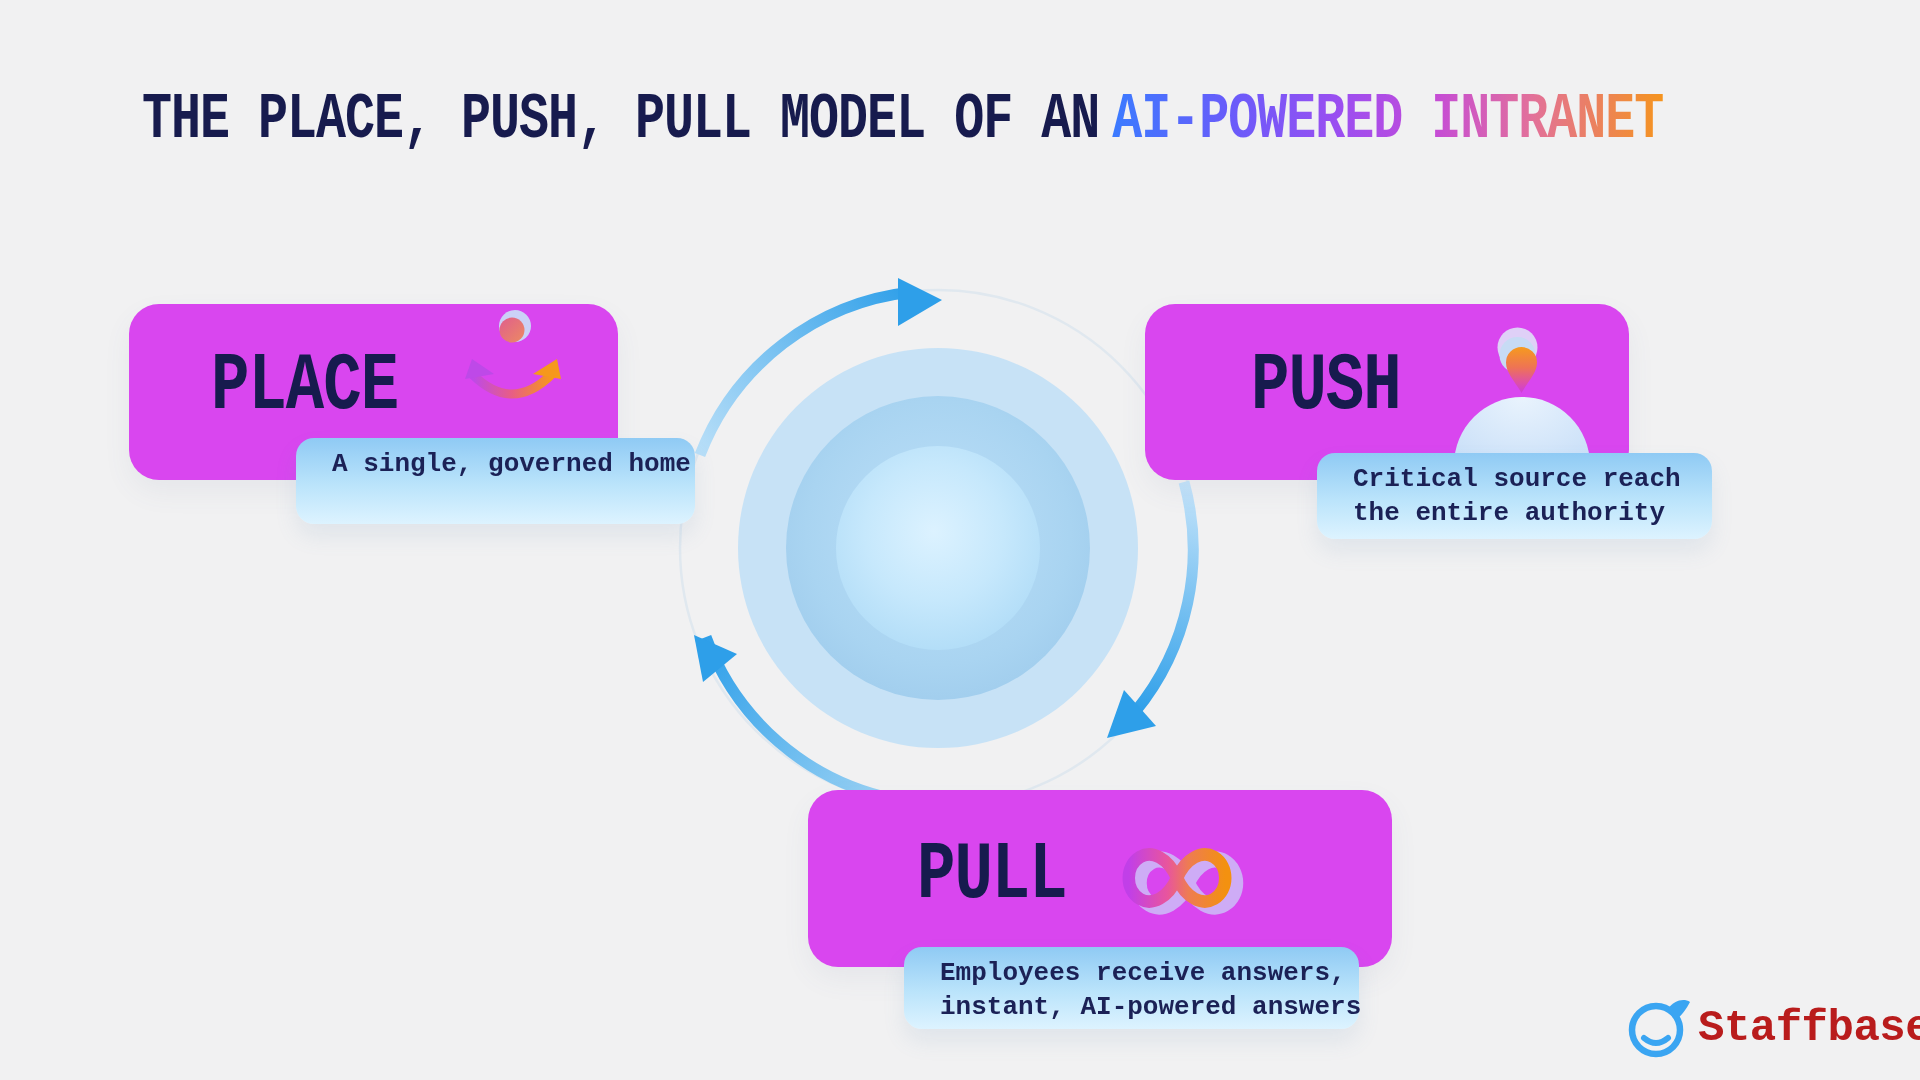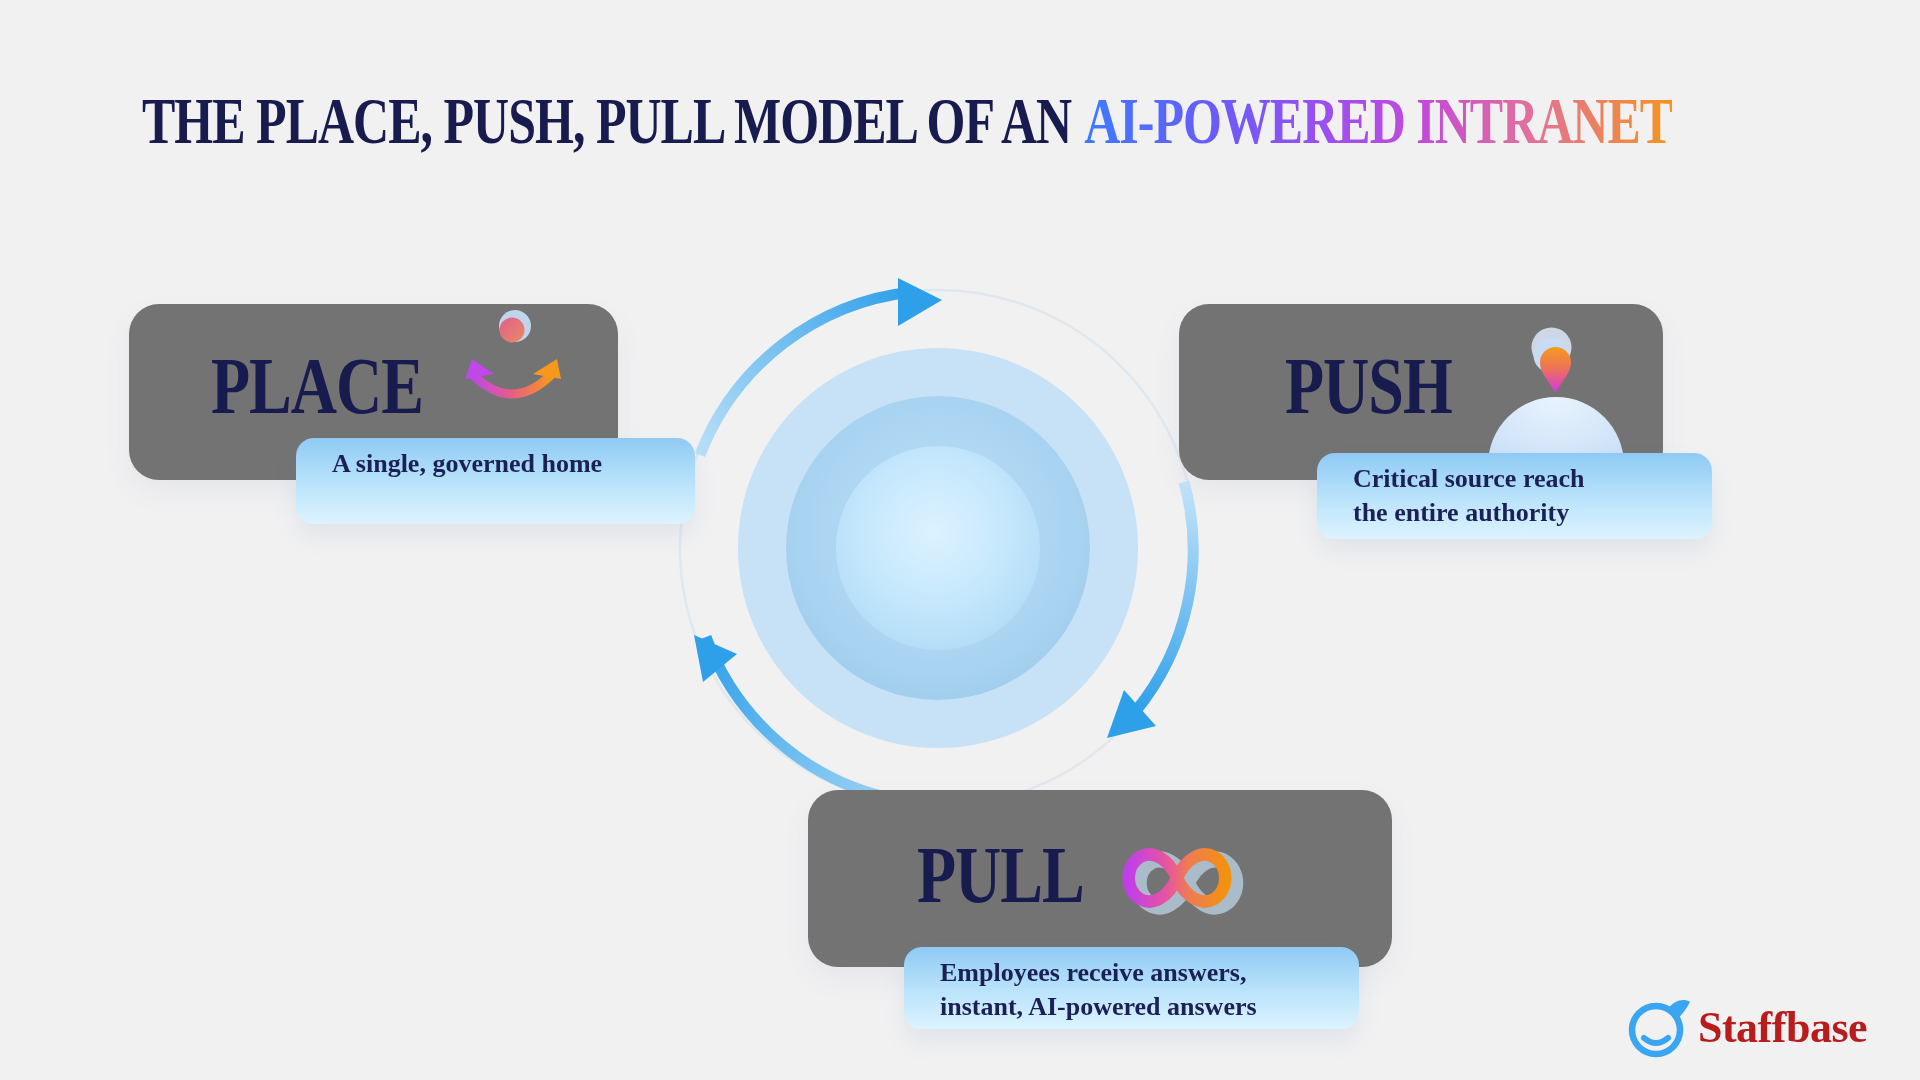--- a/index.html
+++ b/index.html
@@ -1,41 +1,41 @@
 <!DOCTYPE html>
 <html><head>
 <meta charset="utf-8">
 <style>
   html,body{margin:0;padding:0;}
   .canvas{
     position:relative; width:1920px; height:1080px; overflow:hidden;
     background:#F1F1F2;
-    font-family:Liberation Serif, serif;
+    font-family:Liberation Mono, monospace;
   }
   
   .title{
     position:absolute; left:142px; top:88px;
     font-size:50px; font-weight:bold; letter-spacing:-1px;
     white-space:nowrap; line-height:1;
     transform:scaleY(1.3); transform-origin:left top;
     color:#171B4E;
   }
   .title .t-grad{
     margin-left:13px;
     background:linear-gradient(90deg,#3B7BFF 0%,#6A5BFA 22%,#9D4EF0 42%,#C44BD8 58%,#E2709B 76%,#F5941E 100%);
     -webkit-background-clip:text; background-clip:text; color:transparent;
   }
   
   .card{
-    position:absolute; background:#737373; border-radius:30px;
+    position:absolute; background:#d946ef; border-radius:30px;
     box-shadow:0 12px 28px rgba(80,100,140,.07);
     overflow:hidden;
   }
   .card.place{left:129px; top:304px; width:489px; height:176px;}
-  .card.push {left:1145px; top:304px; width:484px; height:176px;margin-left:34px;}
+  .card.push {left:1145px; top:304px; width:484px; height:176px;}
   .card.pull {left:808px;  top:790px; width:584px; height:177px;}
   .label{
     position:absolute; line-height:1; font-weight:bold; font-size:64px;
     letter-spacing:-1px; color:#171B4E;
     transform:scaleY(1.26); transform-origin:left top;
   }
   .card.place .label{left:82px;  top:42px;}
   .card.push  .label{left:106px; top:42px;}
   .card.pull  .label{left:109px; top:45px;}
   .icon-abs{position:absolute;}

